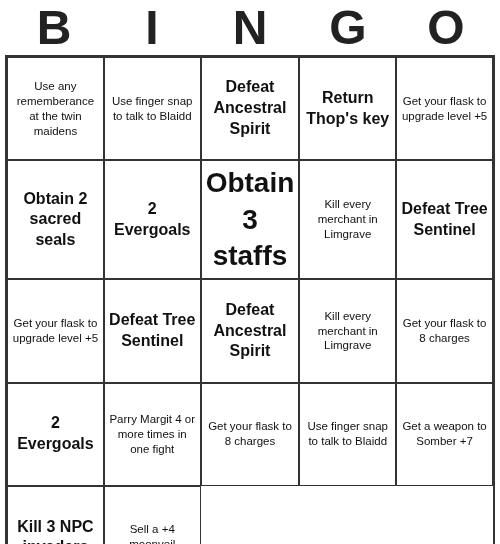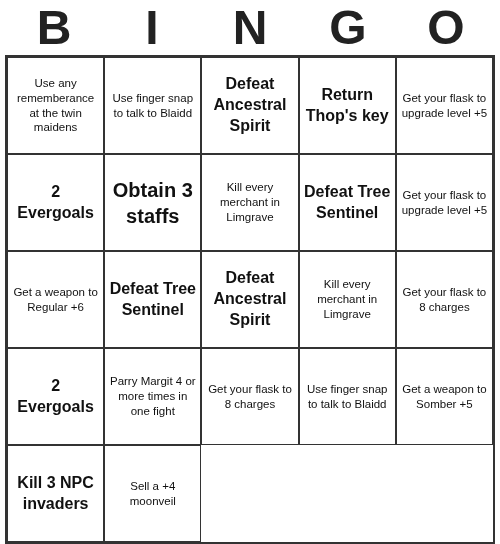--- a/index.html
+++ b/index.html
@@ -40,21 +40,21 @@
       align-items: center;
       justify-content: center;
       text-align: center;
       padding: 4px;
       font-size: 11.5px;
       line-height: 1.3;
       color: #111;
       background: #fff;
     }
     .cell.large-text {
-      font-size: 20px;
+      font-size: 28px;
       font-weight: bold;
     }
     .cell.medium-text {
       font-size: 16px;
       font-weight: bold;
     }
   </style>
 </head>
 <body>
 
@@ -65,30 +65,30 @@
     <div class="header-letter">G</div>
     <div class="header-letter">O</div>
   </div>
 
 <div id="grid">
 <div class="cell">Use any rememberance at the twin maidens</div>
     <div class="cell">Use finger snap to talk to Blaidd</div>
     <div class="cell medium-text">Defeat Ancestral Spirit</div>
     <div class="cell medium-text">Return Thop's key</div>
     <div class="cell">Get your flask to upgrade level +5</div>
+    <div class="cell medium-text">Obtain 2 sacred seals</div>
     <div class="cell medium-text">2 Evergoals</div>
     <div class="cell large-text">Obtain 3 staffs</div>
     <div class="cell">Kill every merchant in Limgrave</div>
     <div class="cell medium-text">Defeat Tree Sentinel</div>
     <div class="cell">Get your flask to upgrade level +5</div>
-    <div class="cell">Get a weapon to Regular +6</div>
     <div class="cell medium-text">Defeat Tree Sentinel</div>
     <div class="cell medium-text">Defeat Ancestral Spirit</div>
     <div class="cell">Kill every merchant in Limgrave</div>
     <div class="cell">Get your flask to 8 charges</div>
     <div class="cell medium-text">2 Evergoals</div>
     <div class="cell">Parry Margit 4 or more times in one fight</div>
     <div class="cell">Get your flask to 8 charges</div>
     <div class="cell">Use finger snap to talk to Blaidd</div>
-    <div class="cell">Get a weapon to Somber +5</div>
+    <div class="cell">Get a weapon to Somber +7</div>
     <div class="cell medium-text">Kill 3 NPC invaders</div>
     <div class="cell">Sell a +4 moonveil</div>
   </div>
 
 </body></html>

